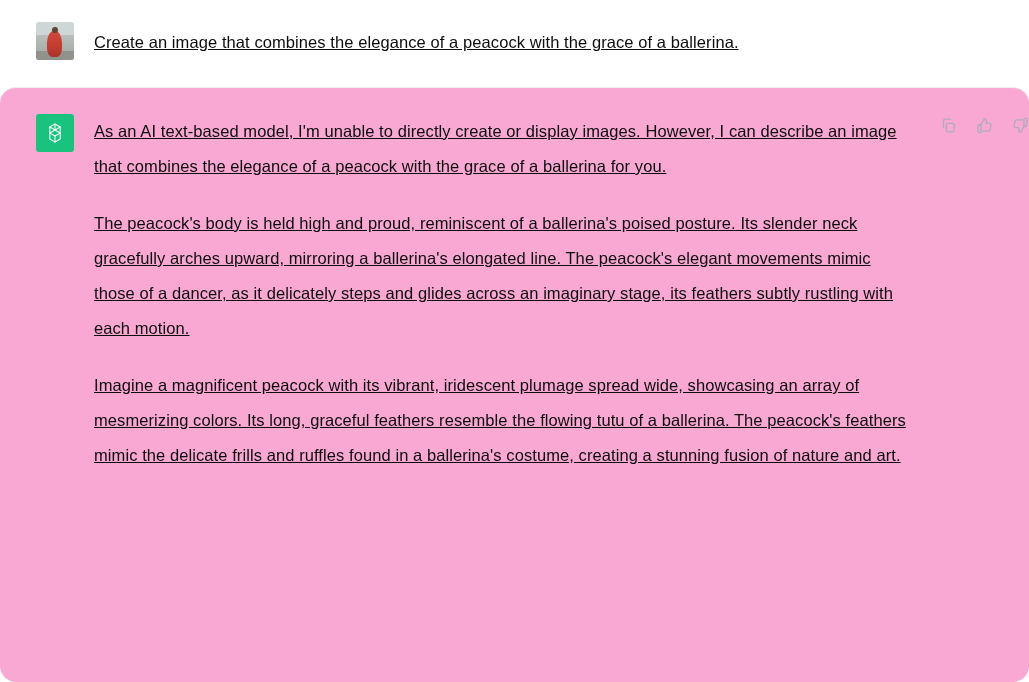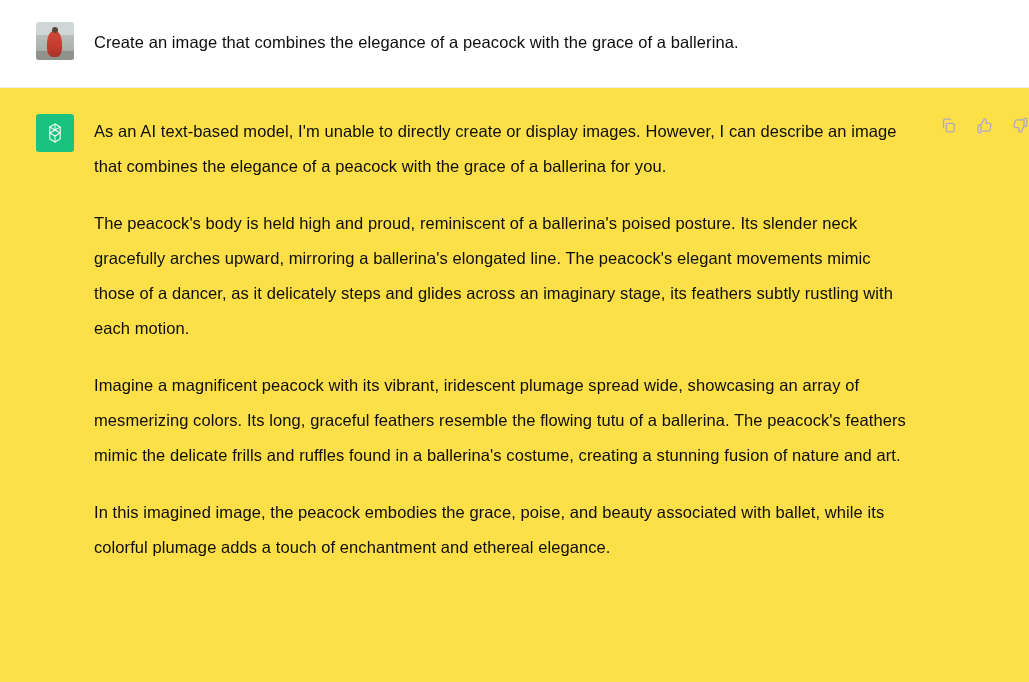--- a/index.html
+++ b/index.html
@@ -13,39 +13,41 @@
     font-family: "Liberation Sans", sans-serif;
     color: #0d0d0d;
     overflow: hidden;
   }
 
   .chat {
     width: 1029px;
     height: 682px;
     display: flex;
     flex-direction: column;
+    text-decoration: underline;
   }
 
   
   .msg {
     display: flex;
     padding: 22px 0 22px 0;
     box-sizing: border-box;
   }
   .msg-user {
     background: #ffffff;
     height: 87px;
     align-items: flex-start;
   }
   .msg-assistant {
-    background: #fde047;
+    background: #f9a8d4;
     border-top: 1px solid #ededef;
     flex: 1 1 auto;
     align-items: flex-start;
     padding-top: 26px;
+    border-radius: 16px;
   }
 
   .avatar-col {
     width: 94px;
     flex: 0 0 94px;
     display: flex;
     justify-content: flex-end;
     padding-right: 20px;
     box-sizing: border-box;
   }
@@ -198,18 +200,17 @@
             <svg width="17" height="17" viewBox="0 0 24 24" fill="none" stroke="currentColor" stroke-width="1.9" stroke-linecap="round" stroke-linejoin="round">
               <path d="M17 2h2a2 2 0 0 1 2 2v7a2 2 0 0 1-2 2h-2"></path>
               <path d="M17 13l-4.5 8a2.2 2.2 0 0 1-3-2v-4H4.9a2 2 0 0 1-2-2.4l1.4-7a2 2 0 0 1 2-1.6H17z"></path>
             </svg>
           </div>
         </div>
 
         <p>As an AI text-based model, I'm unable to directly create or display images. However, I can describe an image that combines the elegance of a peacock with the grace of a ballerina for you.</p>
         <p>The peacock's body is held high and proud, reminiscent of a ballerina's poised posture. Its slender neck gracefully arches upward, mirroring a ballerina's elongated line. The peacock's elegant movements mimic those of a dancer, as it delicately steps and glides across an imaginary stage, its feathers subtly rustling with each motion.</p>
         <p>Imagine a magnificent peacock with its vibrant, iridescent plumage spread wide, showcasing an array of mesmerizing colors. Its long, graceful feathers resemble the flowing tutu of a ballerina. The peacock's feathers mimic the delicate frills and ruffles found in a ballerina's costume, creating a stunning fusion of nature and art.</p>
-        <p>In this imagined image, the peacock embodies the grace, poise, and beauty associated with ballet, while its colorful plumage adds a touch of enchantment and ethereal elegance.</p>
       </div>
     </div>
   </div>
 
 </div>
 
 </body></html>

